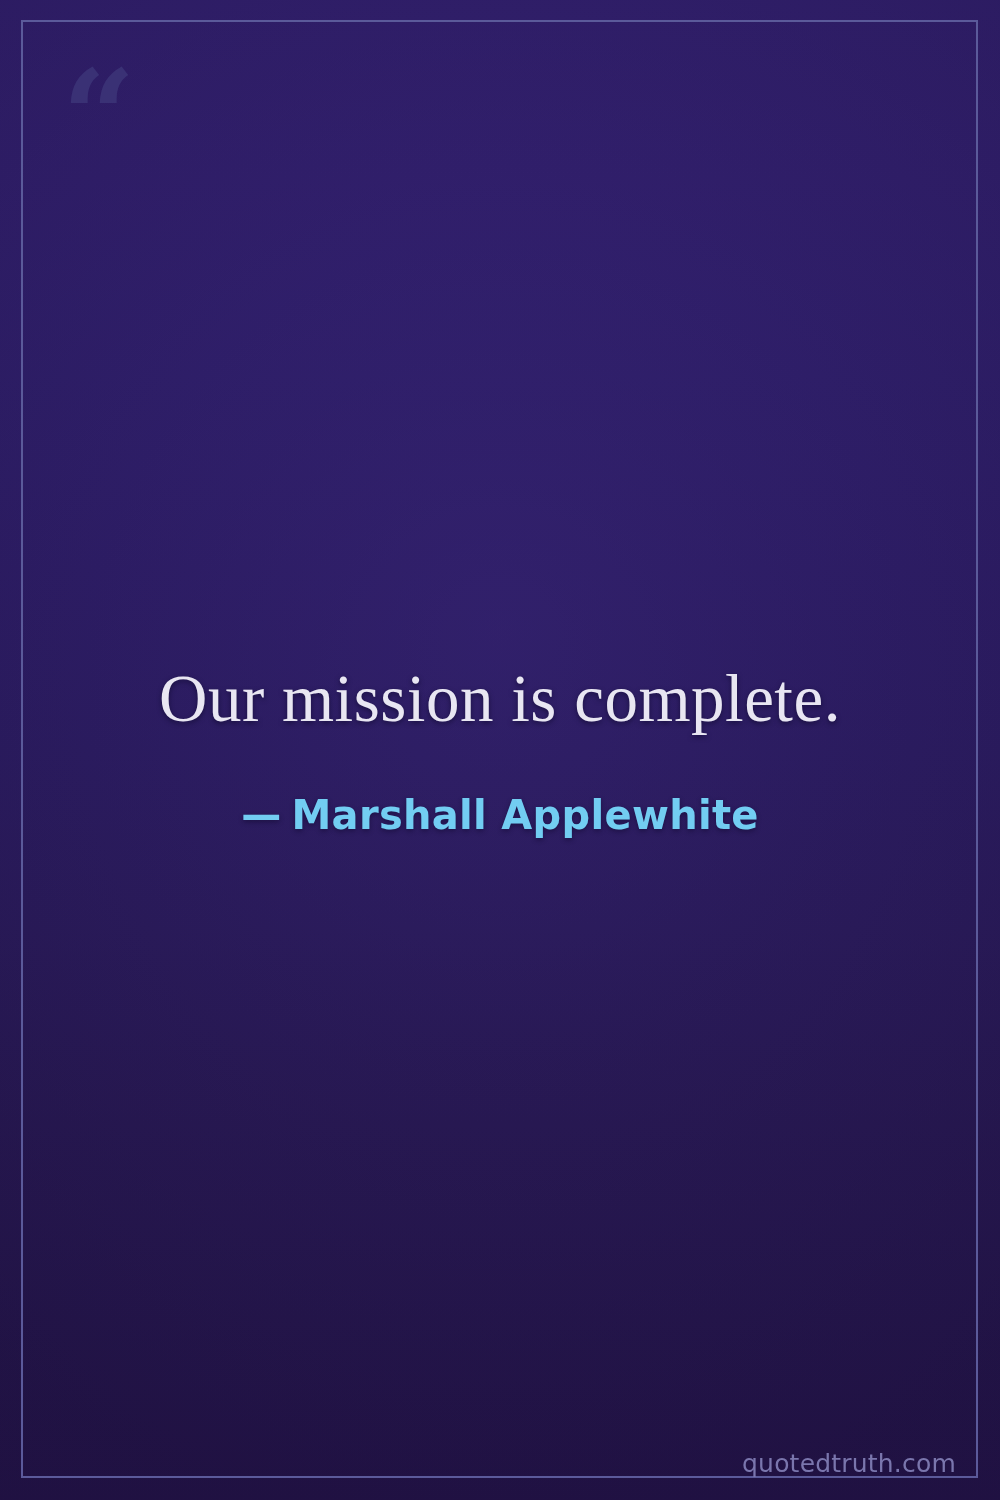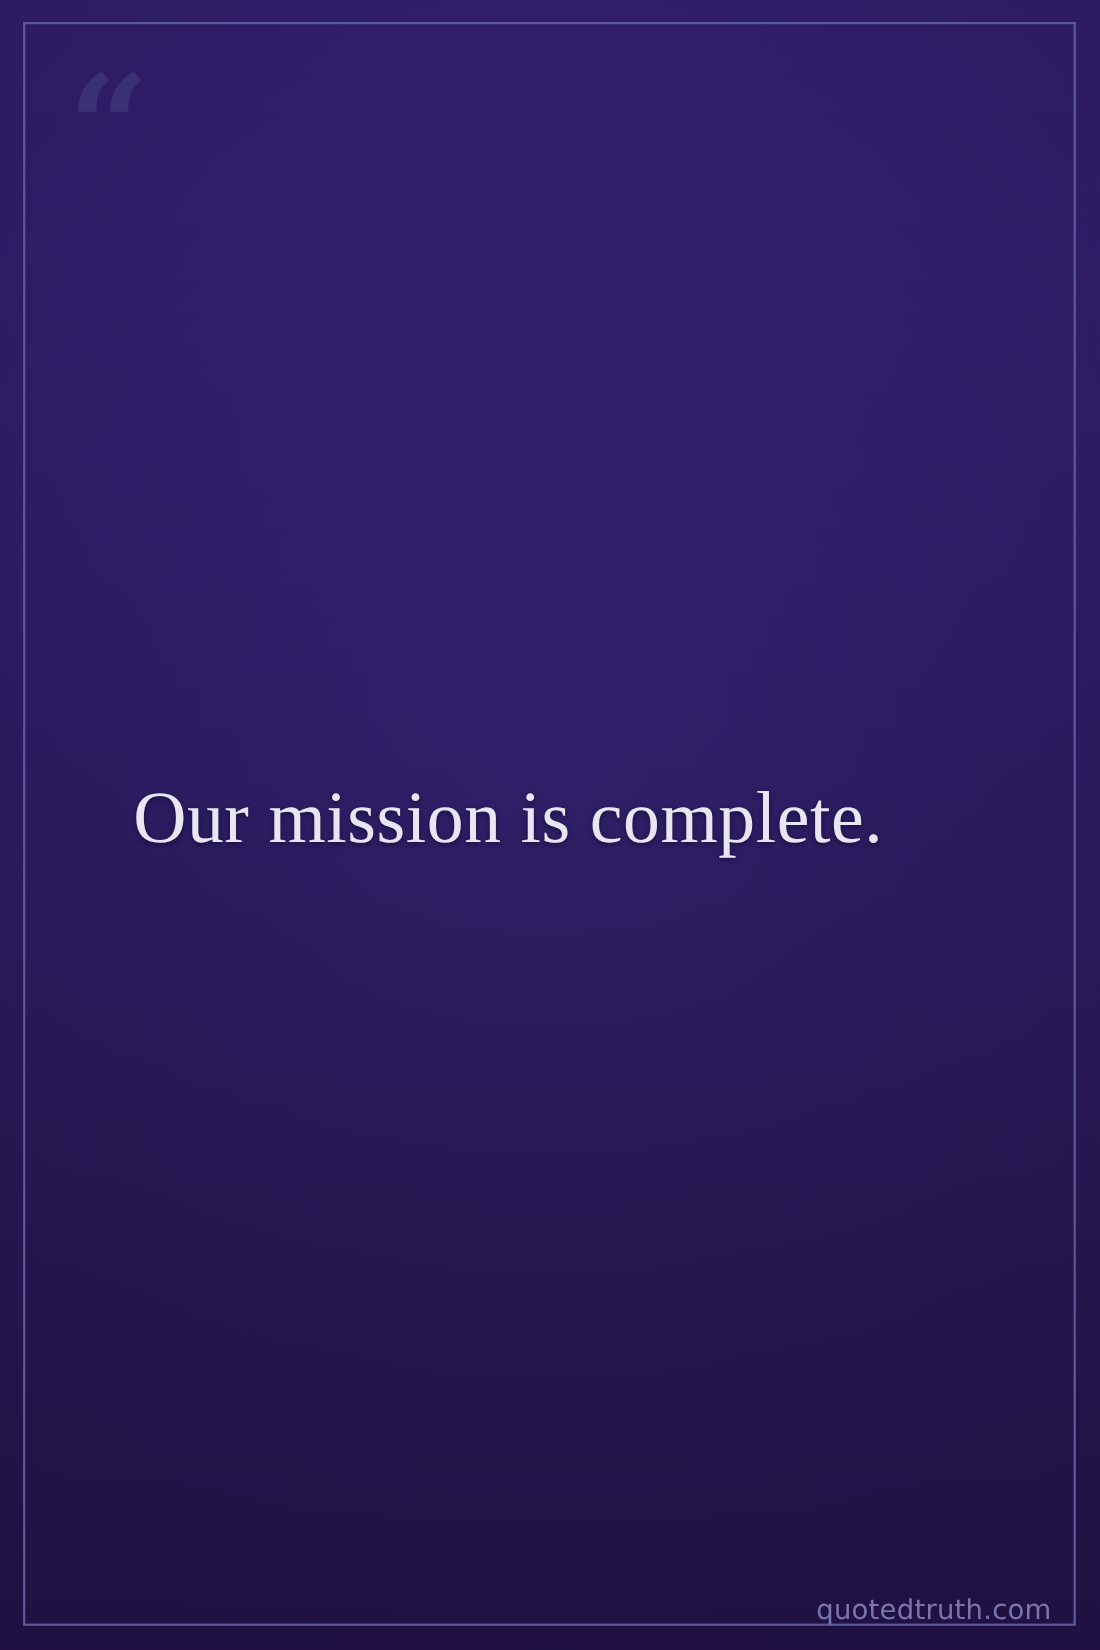--- a/index.html
+++ b/index.html
@@ -65,20 +65,21 @@
   }
 
   .content {
     position: absolute;
     left: 0;
     right: 0;
     top: 0;
     height: 1500px;
     display: flex;
     flex-direction: column;
+    align-items: center;
     justify-content: center;
     padding: 0 32px;
     box-sizing: border-box;
   }
 
   .quote-text {
     font-family: "Liberation Serif", "DejaVu Serif", serif;
     font-size: 67px;
     line-height: 1.18;
     font-weight: 400;
@@ -125,18 +126,21 @@
   <div class="vignette"></div>
 
   <div class="card-border"></div>
 
   <div class="deco-quote">“</div>
 
   <div class="content">
 
     <blockquote class="quote-text">Our mission is complete.</blockquote>
 
+    <div class="attribution">
+      <span class="dash">—</span><span>Marshall Applewhite</span>
+    </div>
 
   </div>
 
   <div class="watermark">quotedtruth.com</div>
 
 </div>
 
 </body></html>

